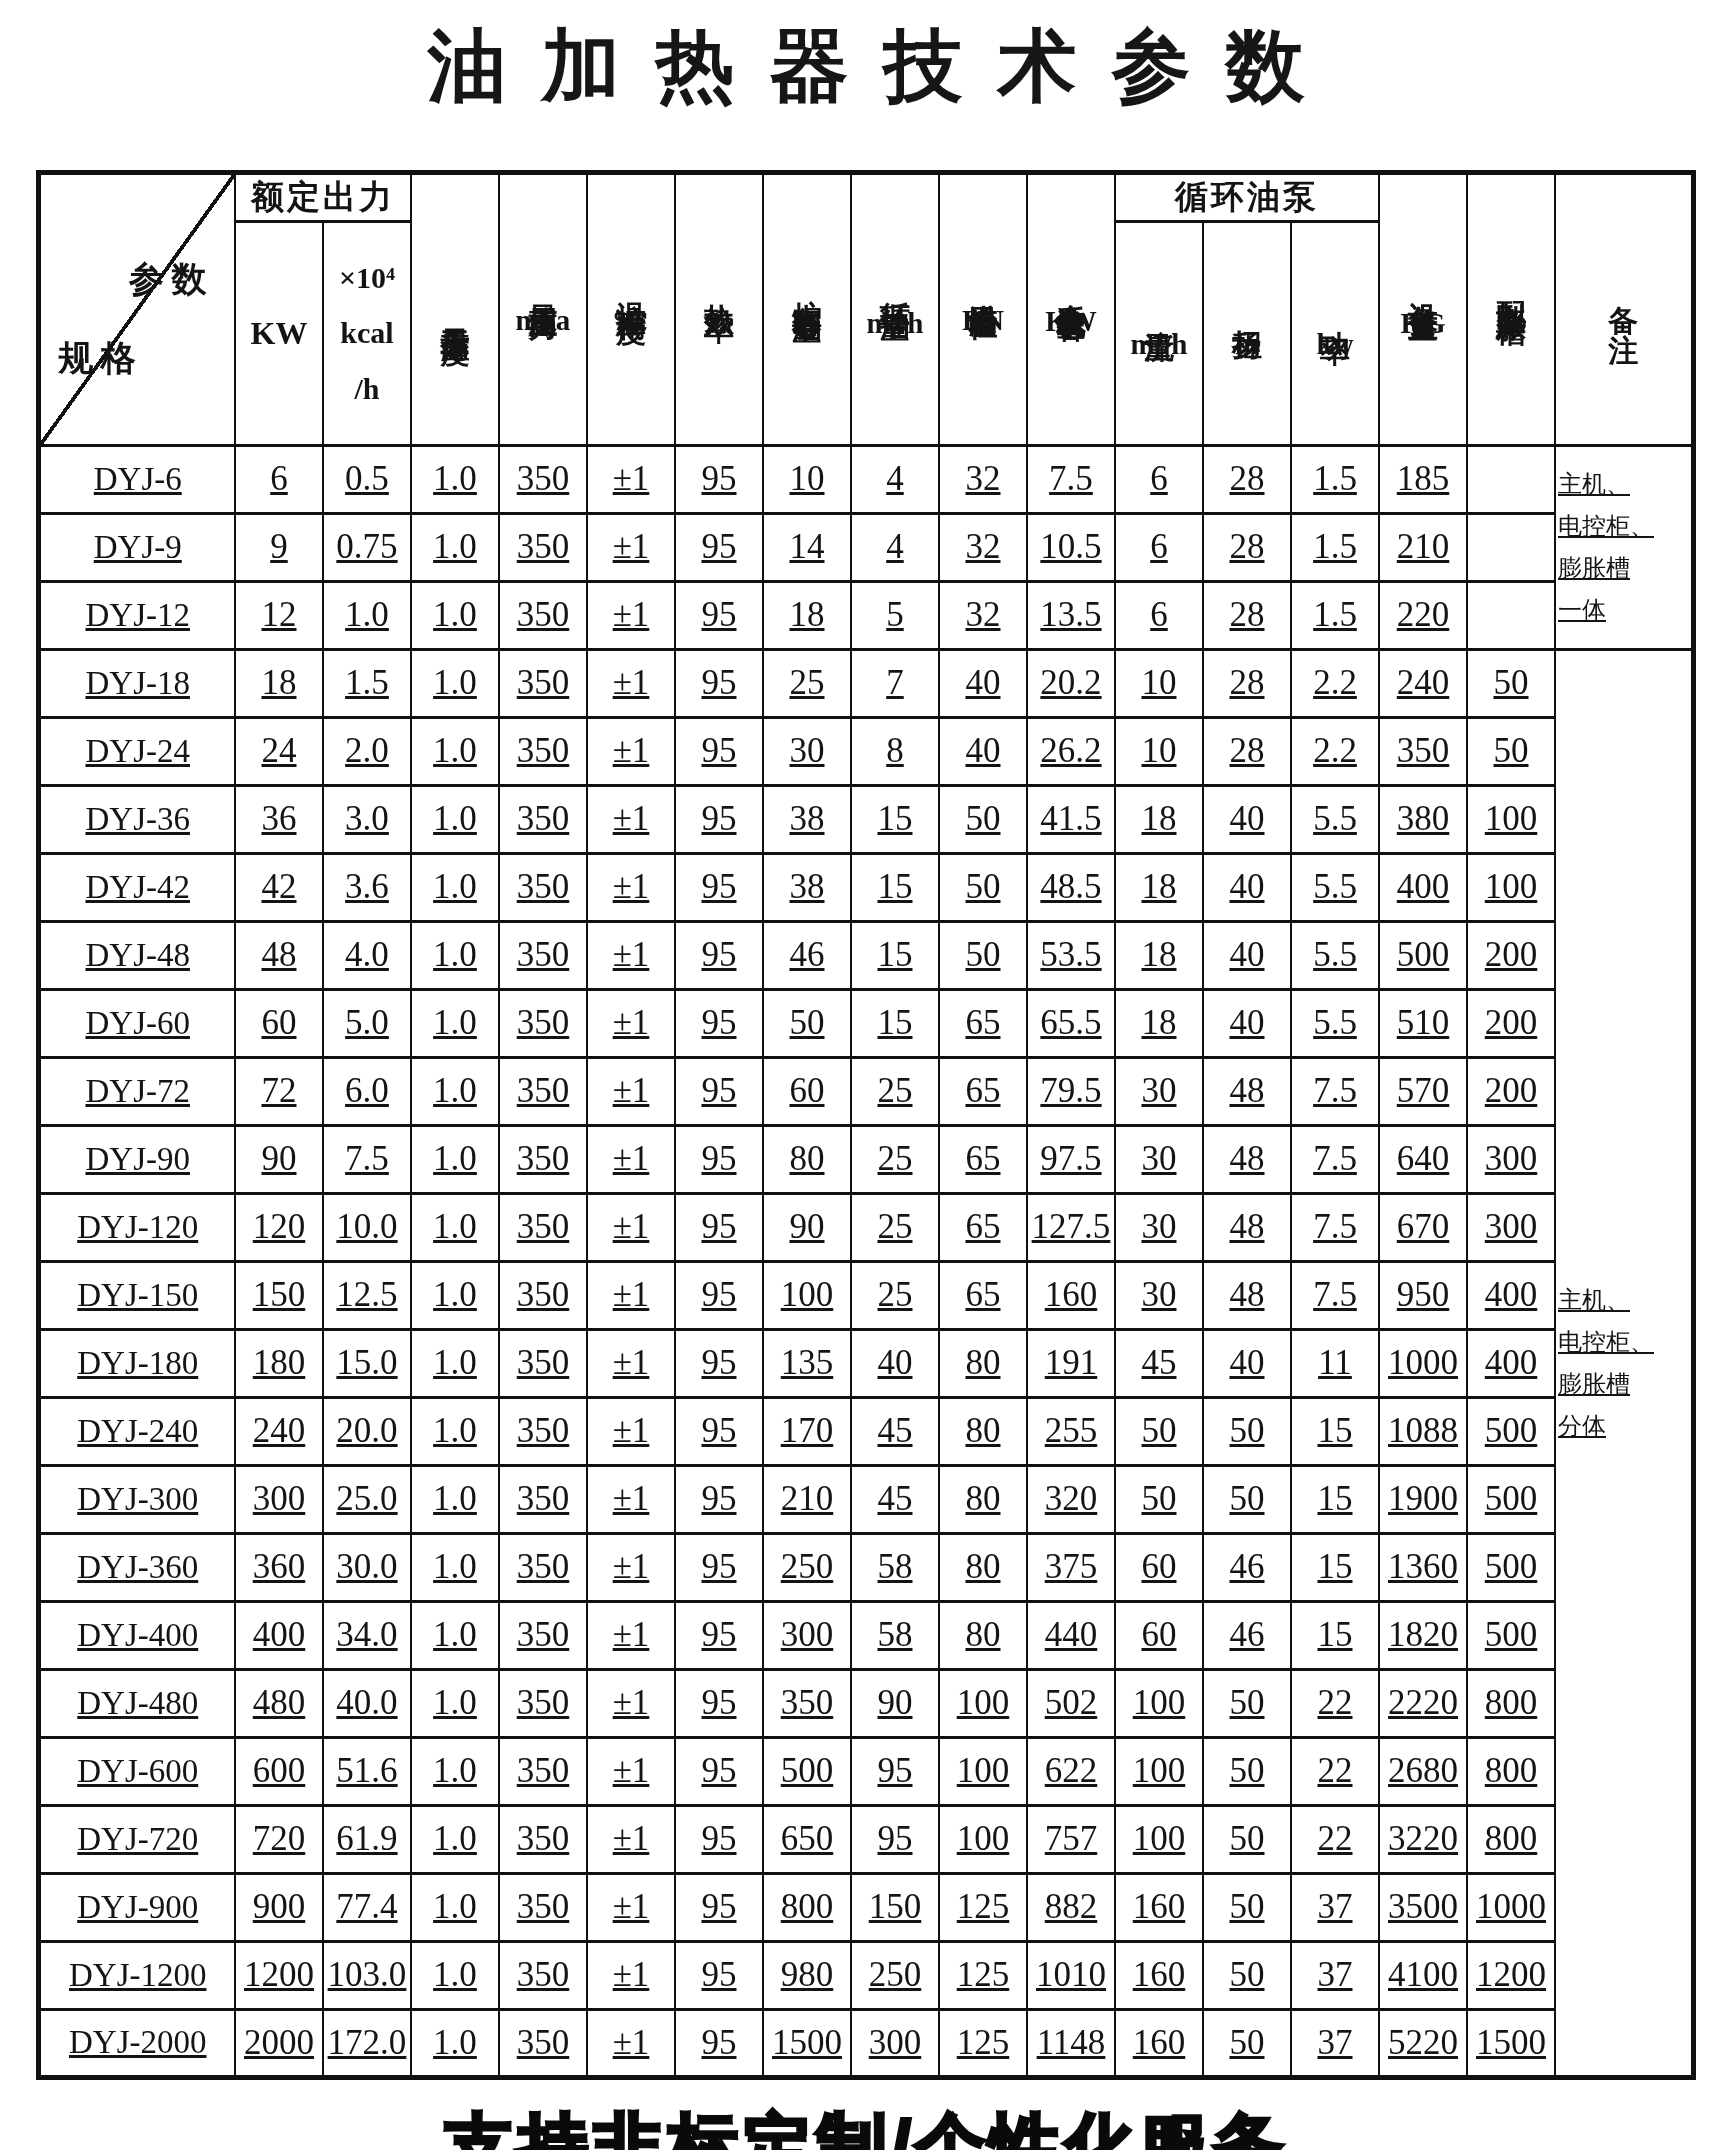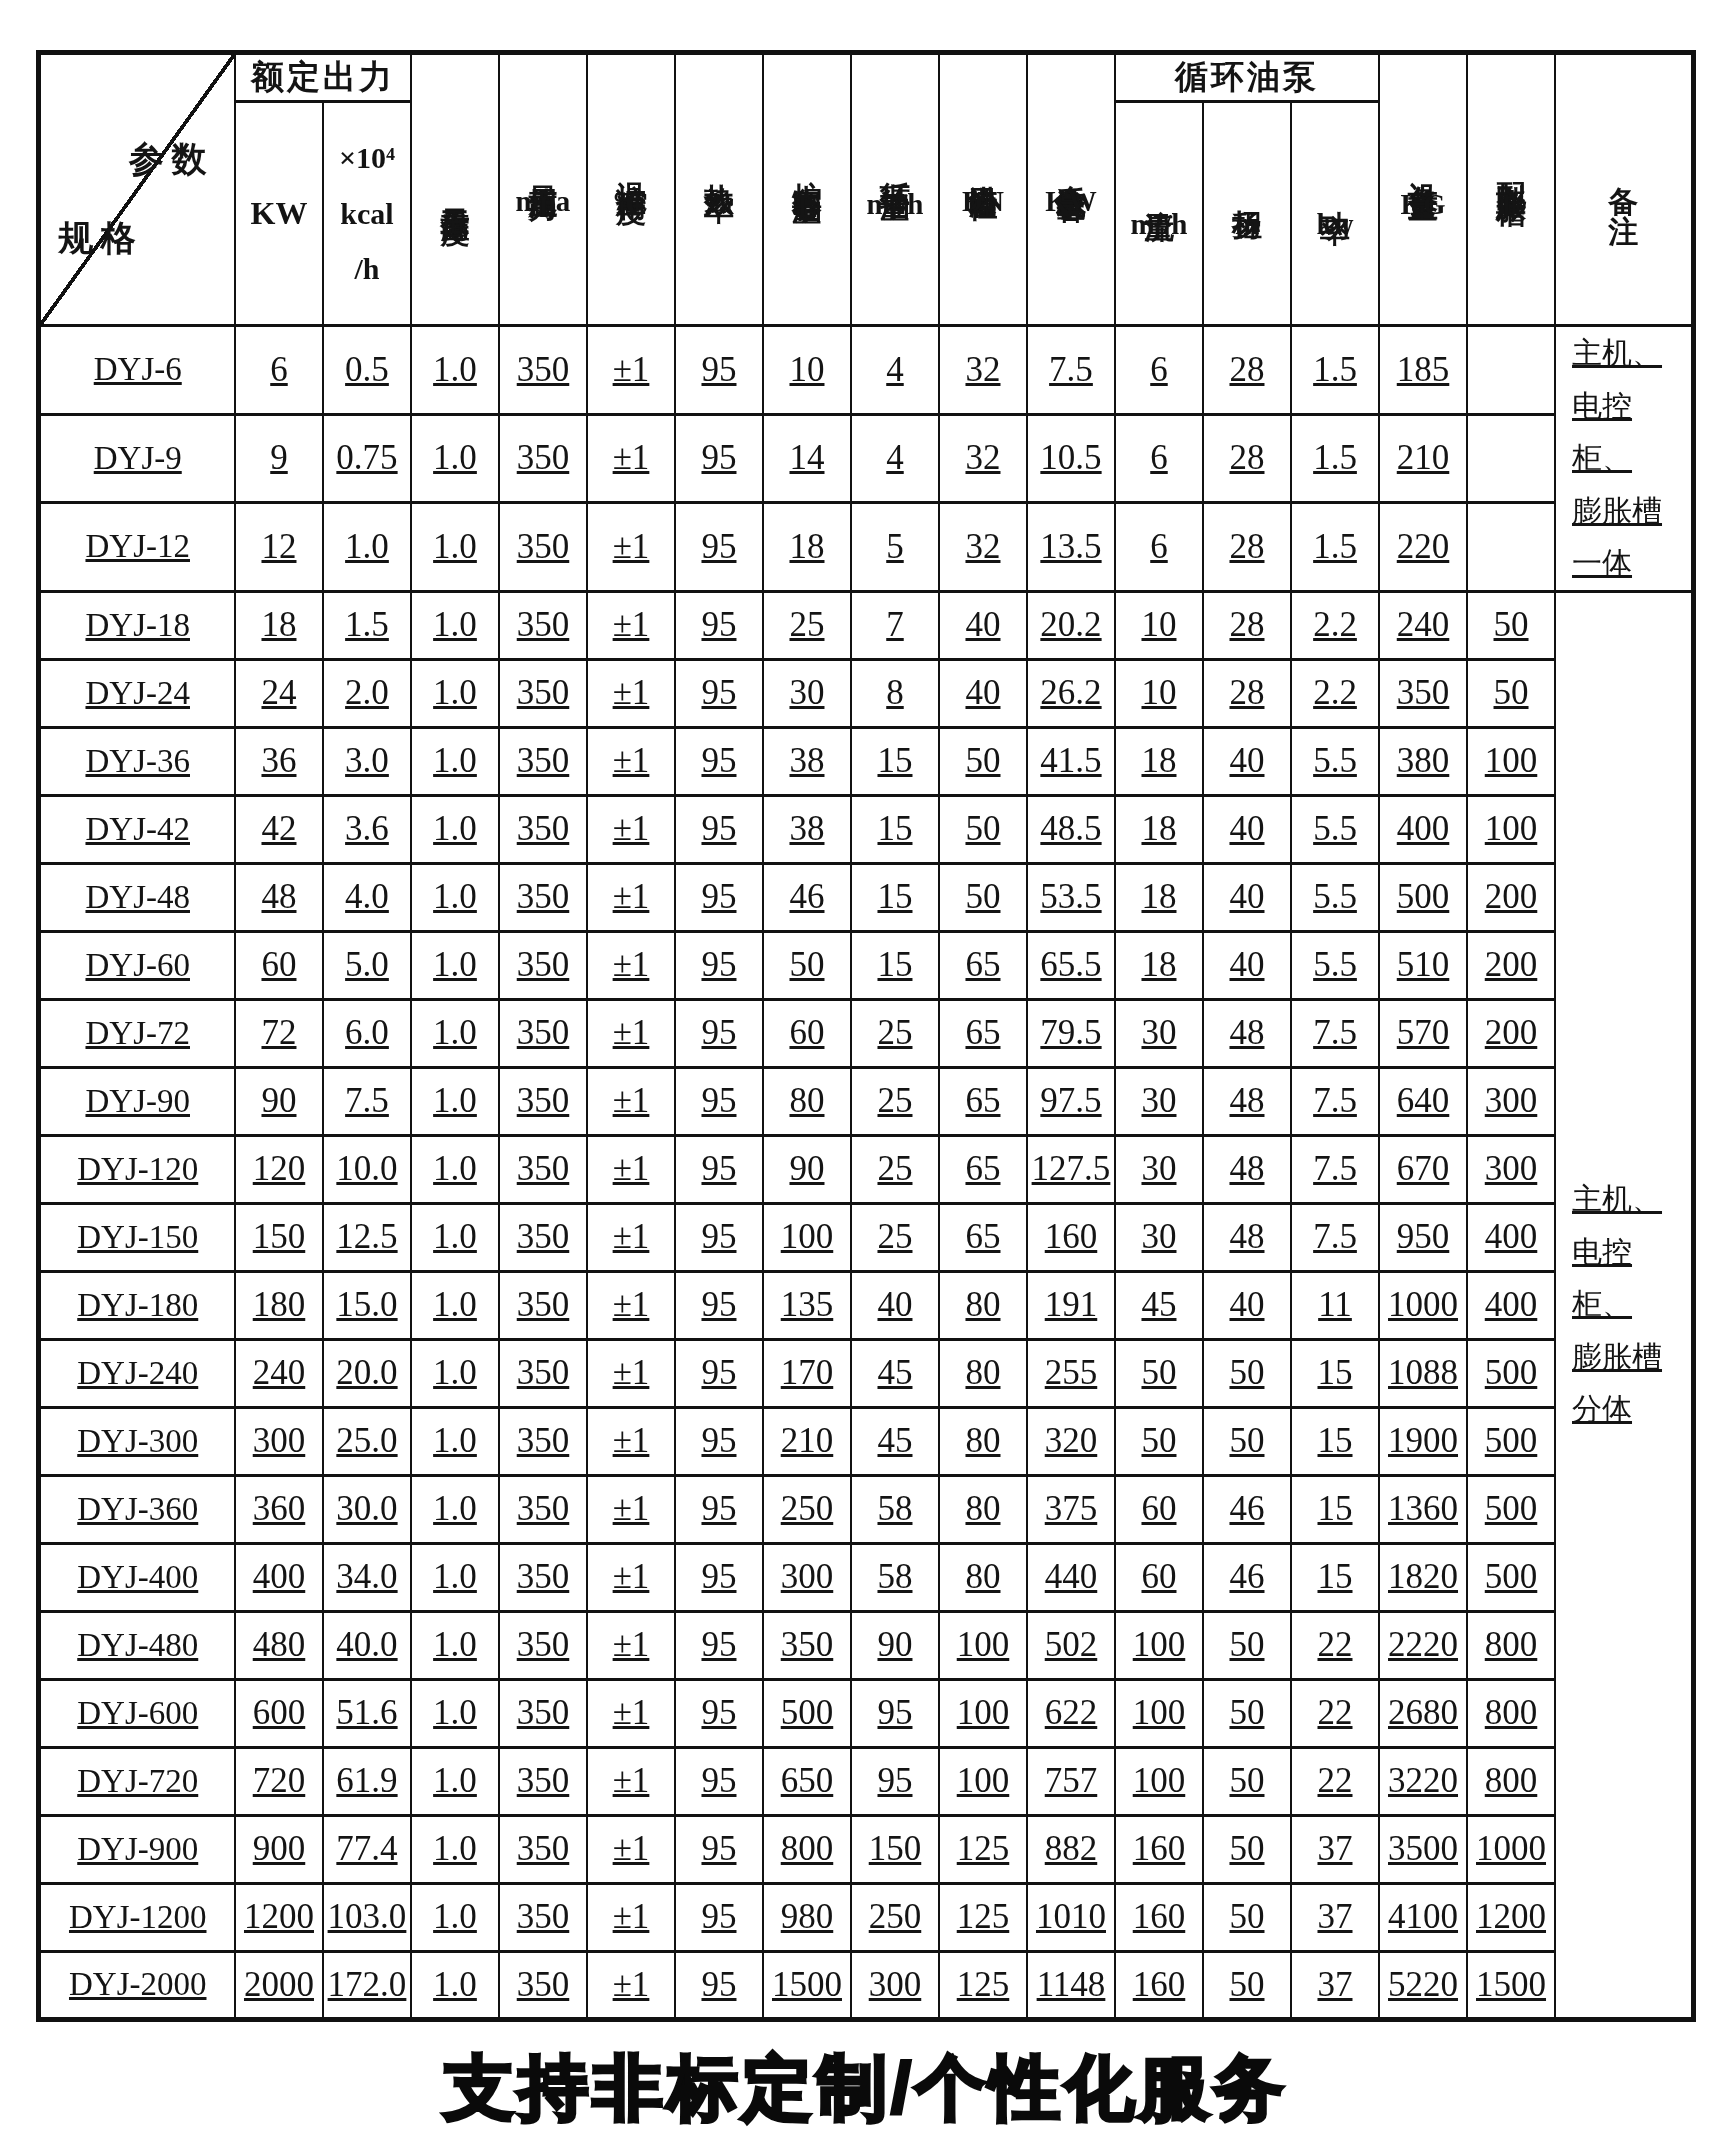--- a/index.html
+++ b/index.html
@@ -99,23 +99,23 @@
   }
   .corner-bottom {
     position:absolute; bottom:62px; left:16.7px;
     font-size:35px; letter-spacing:7.6px;
   }
 
   
   td.num   { font-size:35px; white-space:nowrap; }
   td.model { font-size:33px; white-space:nowrap; }
   td.remark-cell {
-    font-size:30px;
+    font-size:24px;
     text-align:left;
-    padding-left:16px;
+    padding-left:2px;
     line-height:1.75;
     white-space:pre-line;
     vertical-align:middle;
   }
 
   
   .footer {
     margin-top:20px;
     text-align:center;
     font-family:"Liberation Sans","DejaVu Sans",sans-serif;
@@ -125,20 +125,21 @@
     -webkit-text-stroke:3.8px #0a0a0a;
     color:#0a0a0a;
     white-space:nowrap;
   }
 </style>
 </head>
 <body>
 
 <div class="page">
 
+  <div class="title">油加热器技术参数</div>
 
   <table class="spec">
     <colgroup>
       <col class="c-model">
       <col class="c-num">
         <col class="c-num">
         <col class="c-num">
         <col class="c-num">
       <col class="c-num">
         <col class="c-num">

